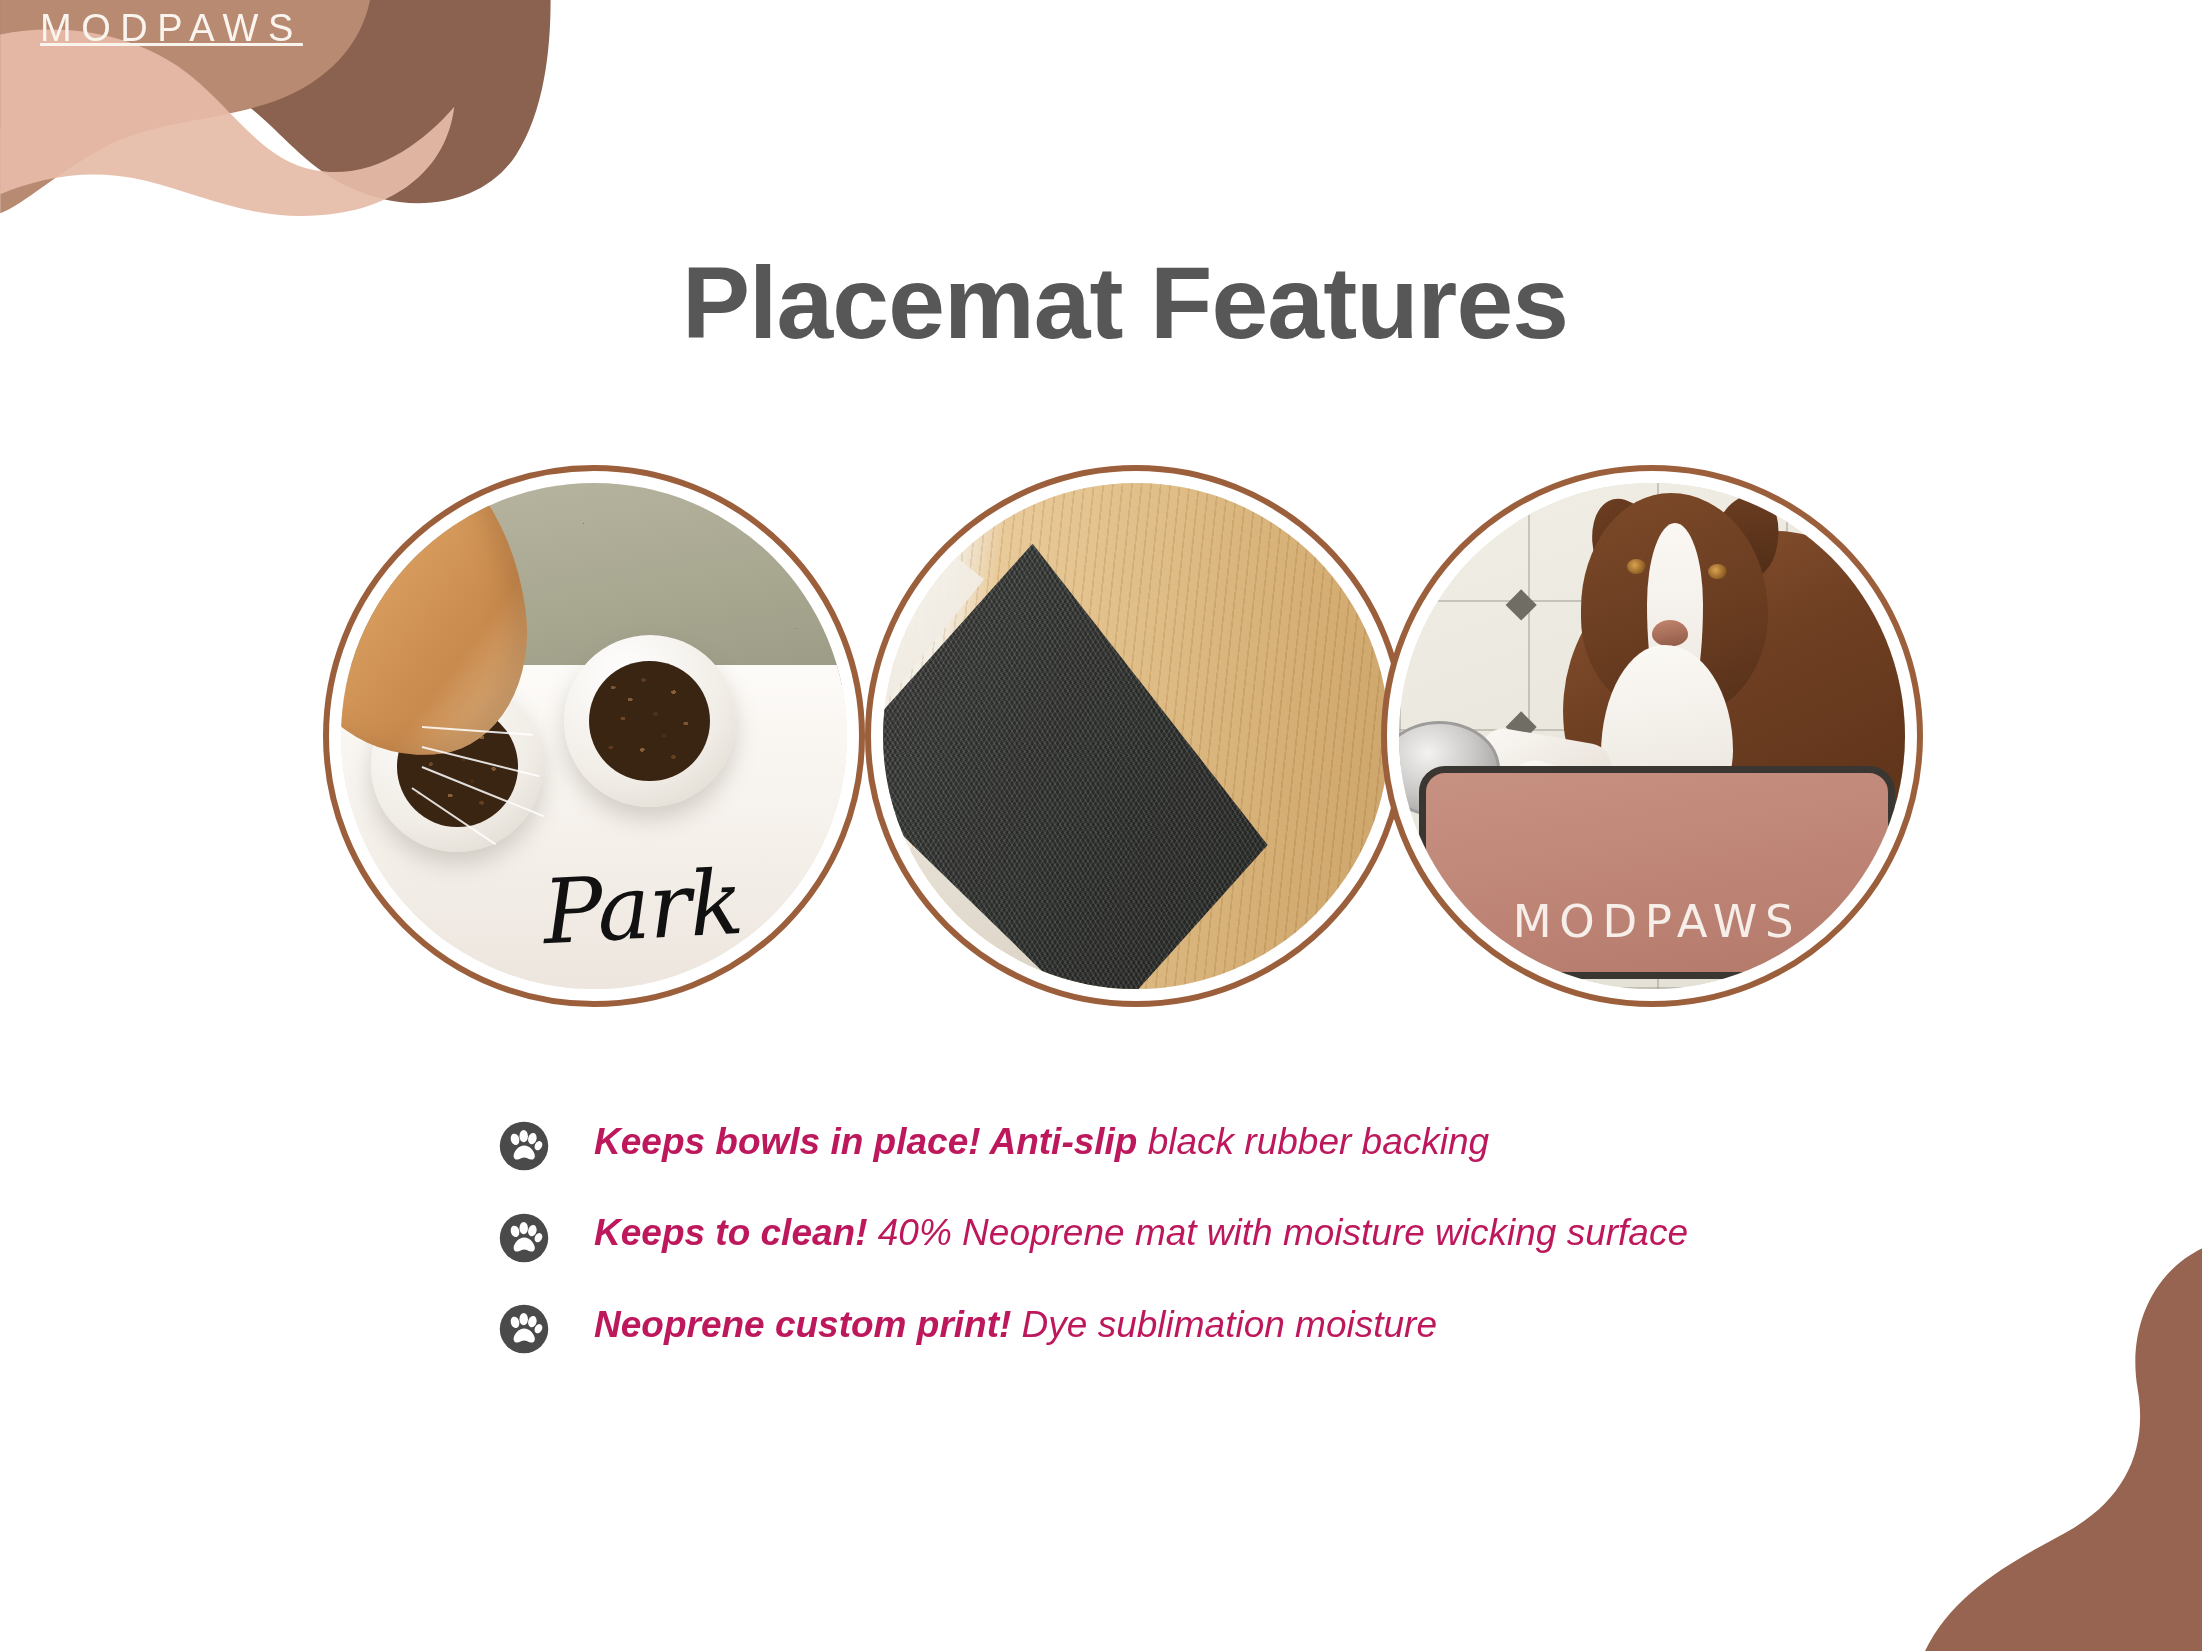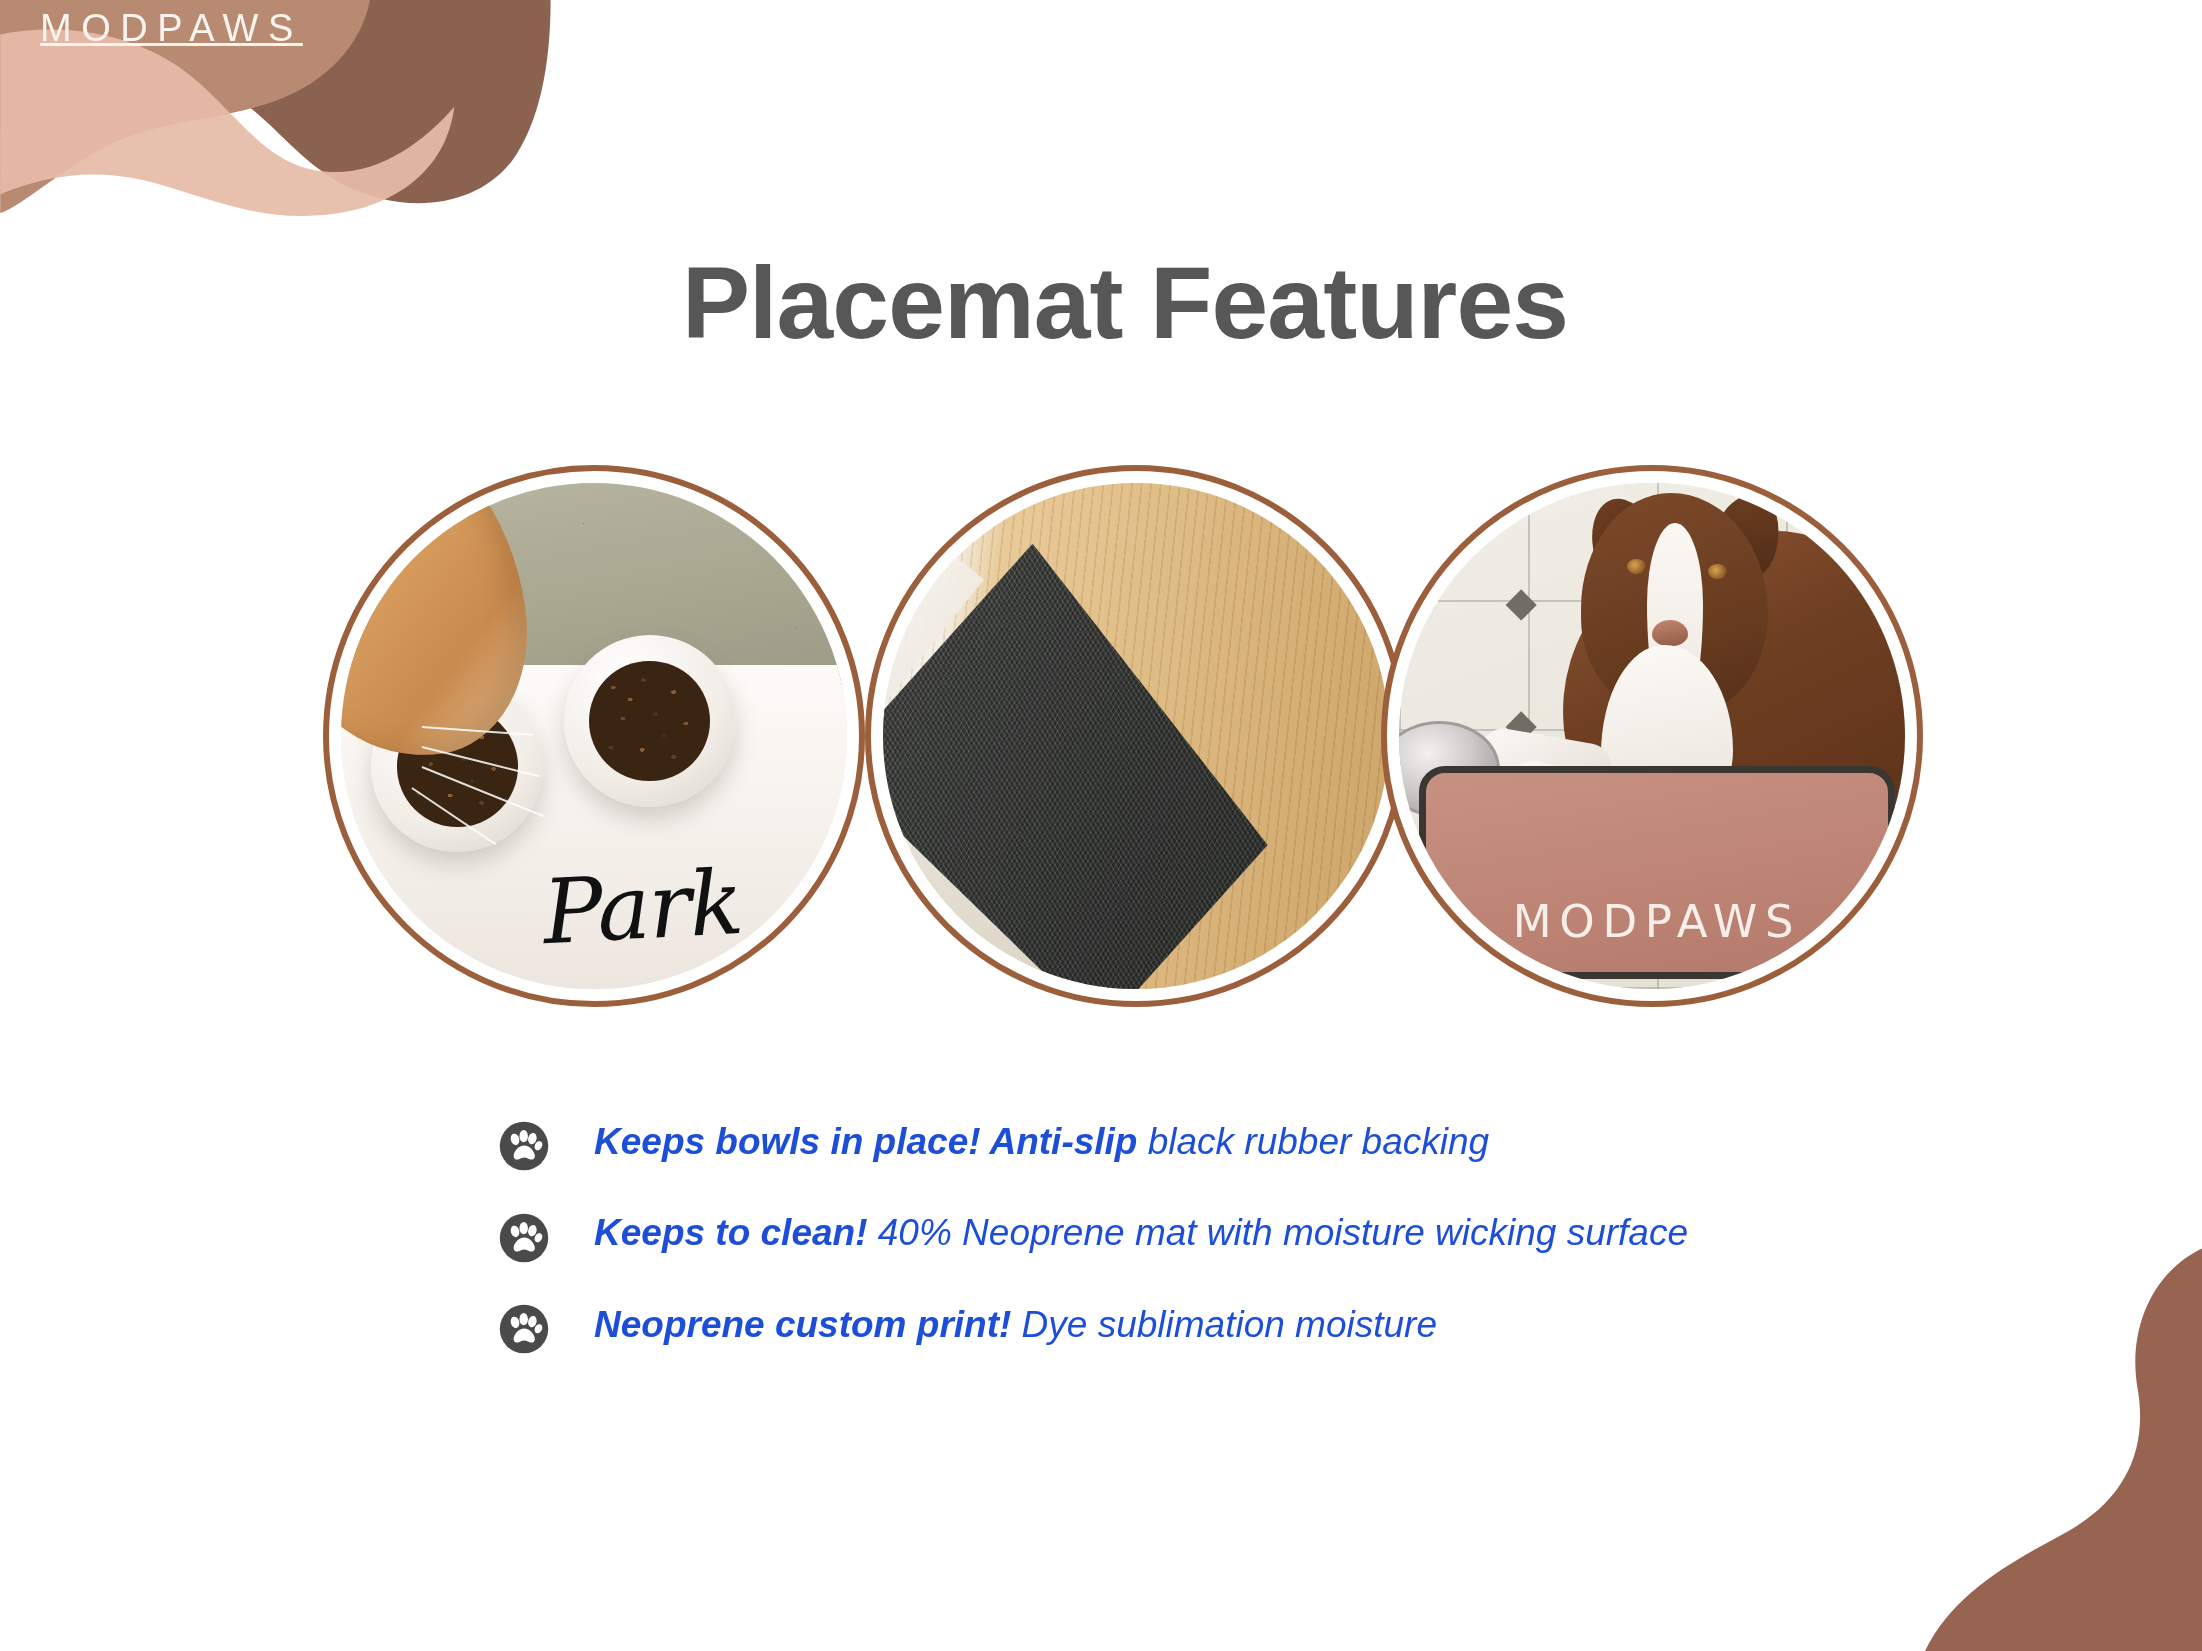--- a/index.html
+++ b/index.html
@@ -285,21 +285,21 @@
   .feature.tight { margin-bottom: 0; }
   .paw-icon {
     flex: 0 0 auto;
     width: 50px; height: 50px;
     margin-right: 45px;
     margin-top: 3.4px;
   }
   .feature-text {
     font-size: 37px;
     line-height: 1.30;
-    color: #1d4ed8;
+    color: #be185d;
     font-style: italic;
   }
   .feature-text .lead {
     font-weight: 700;
     font-style: italic;
   }
   .feature-text .rest {
     font-weight: 400;
     font-style: italic;
   }

